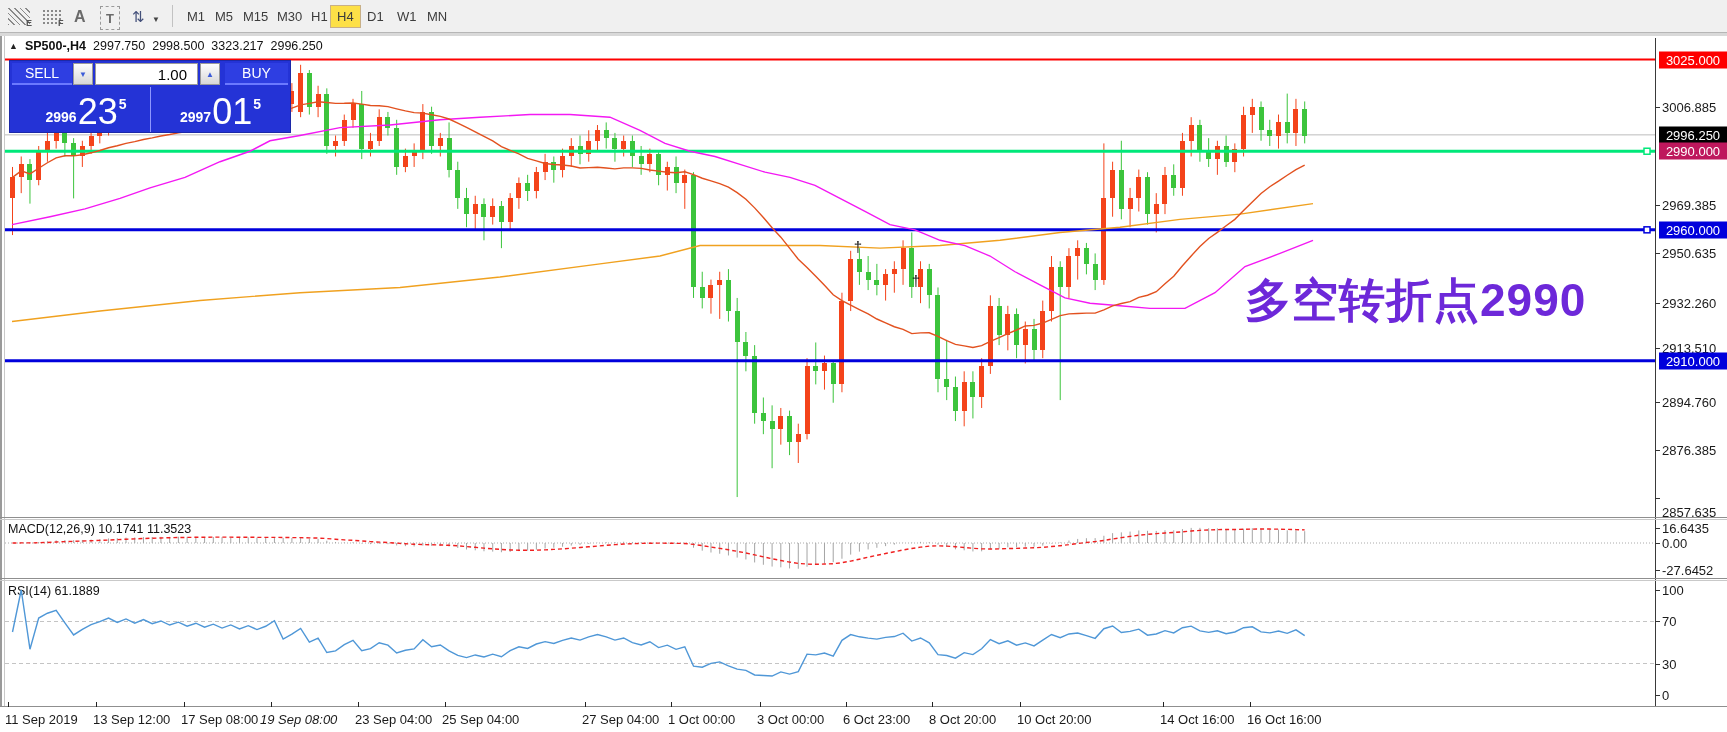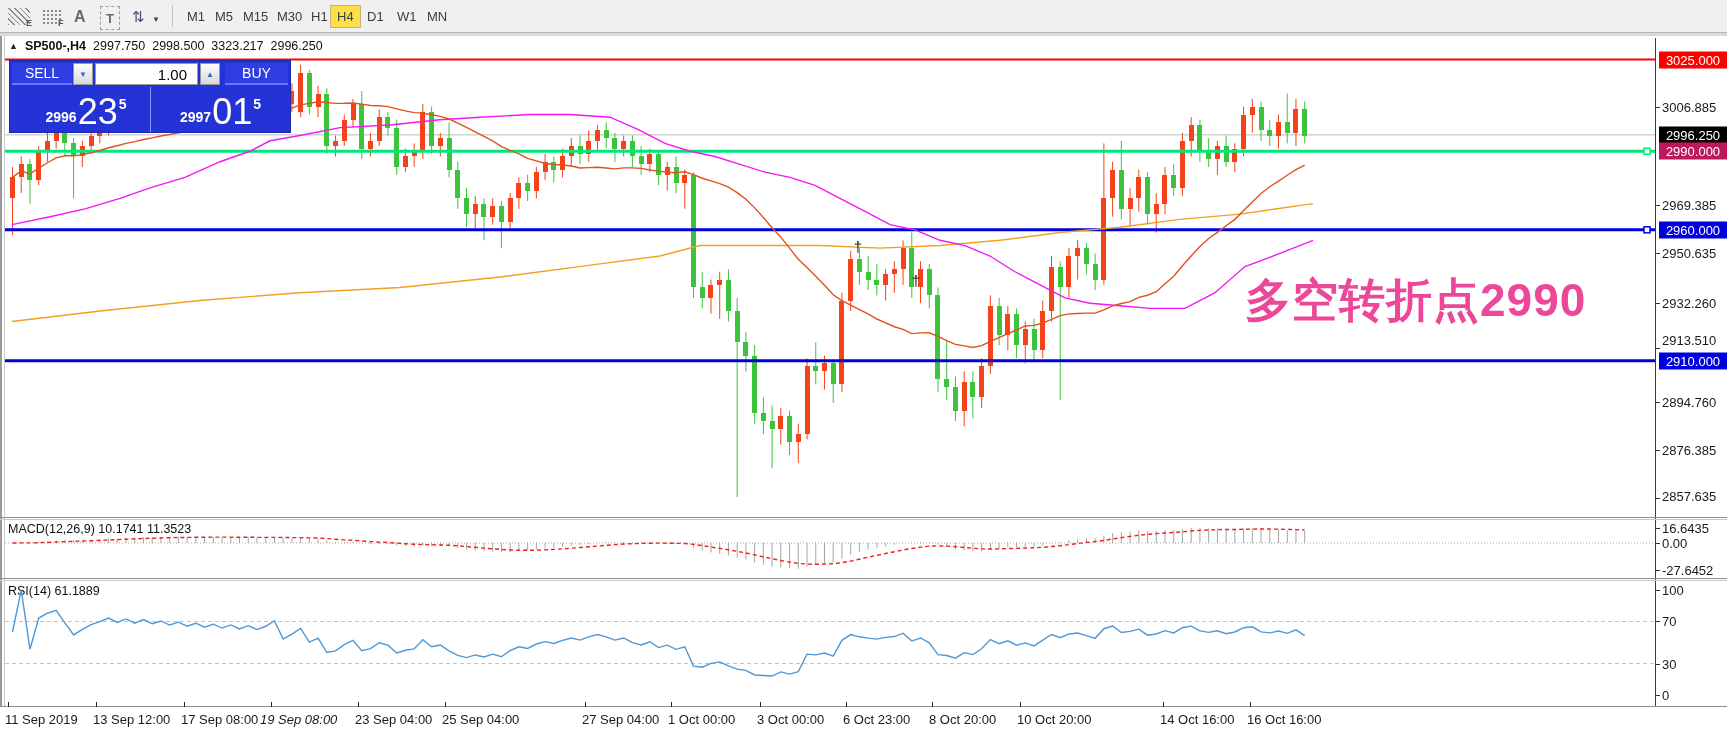--- a/index.html
+++ b/index.html
@@ -69,21 +69,21 @@
            display:flex; align-items:center; justify-content:center; transform:translateY(-50%); z-index:5; }
   .ind-label { position:absolute; left:8px; font-size:12.5px; color:#111; z-index:6; }
 
   
   #time-axis { position:absolute; left:0; top:707px; width:1727px; height:25px; background:#ffffff; }
   .t-label { position:absolute; top:5px; font-size:13px; color:#1a1a1a; white-space:nowrap; }
   .t-tick { position:absolute; top:-5px; width:1px; height:5px; background:#222; }
 
   
   #annotation { position:absolute; left:1245px; top:270px; font-size:46px; font-weight:bold;
-                color:#ec4899; z-index:20; letter-spacing:1px; white-space:nowrap; }
+                color:#6d28d9; z-index:20; letter-spacing:1px; white-space:nowrap; }
 
   svg { position:absolute; left:0; top:0; z-index:10; pointer-events:none; }
   #chart-area-hit { position:absolute; left:5px; top:52px; width:1650px; height:465px; z-index:15; }
 </style>
 </head>
 <body>
 
 <div id="stage">
 
   <div id="toolbar">
@@ -643,27 +643,27 @@
 
   <div id="price-axis">
       <div class="ptick" style="top:107px;">3006.885</div>
       <div class="ptick-dash" style="top:107px;"></div>
       <div class="ptick" style="top:205px;">2969.385</div>
       <div class="ptick-dash" style="top:205px;"></div>
       <div class="ptick" style="top:253px;">2950.635</div>
       <div class="ptick-dash" style="top:253px;"></div>
       <div class="ptick" style="top:303px;">2932.260</div>
       <div class="ptick-dash" style="top:303px;"></div>
-      <div class="ptick" style="top:340px;">2913.510</div>
+      <div class="ptick" style="top:348px;">2913.510</div>
       <div class="ptick-dash" style="top:348px;"></div>
       <div class="ptick" style="top:402px;">2894.760</div>
       <div class="ptick-dash" style="top:402px;"></div>
       <div class="ptick" style="top:450px;">2876.385</div>
       <div class="ptick-dash" style="top:450px;"></div>
-      <div class="ptick" style="top:496px;">2857.635</div>
+      <div class="ptick" style="top:512px;">2857.635</div>
       <div class="ptick-dash" style="top:498px;"></div>
       <div class="badge" style="top:59.54232300000057px; background:#fe0000;">3025.000</div>
       <div class="badge" style="top:134.86157300000056px; background:#000000;">2996.250</div>
       <div class="badge" style="top:151.23532300000056px; background:#be185d;">2990.000</div>
       <div class="badge" style="top:229.82932300000058px; background:#0000dc;">2960.000</div>
       <div class="badge" style="top:360.8193230000006px; background:#0000dc;">2910.000</div>
       <div class="ptick" style="top:528px;">16.6435</div>
       <div class="ptick-dash" style="top:528px;"></div>
       <div class="ptick" style="top:543px;">0.00</div>
       <div class="ptick-dash" style="top:543px;"></div>

